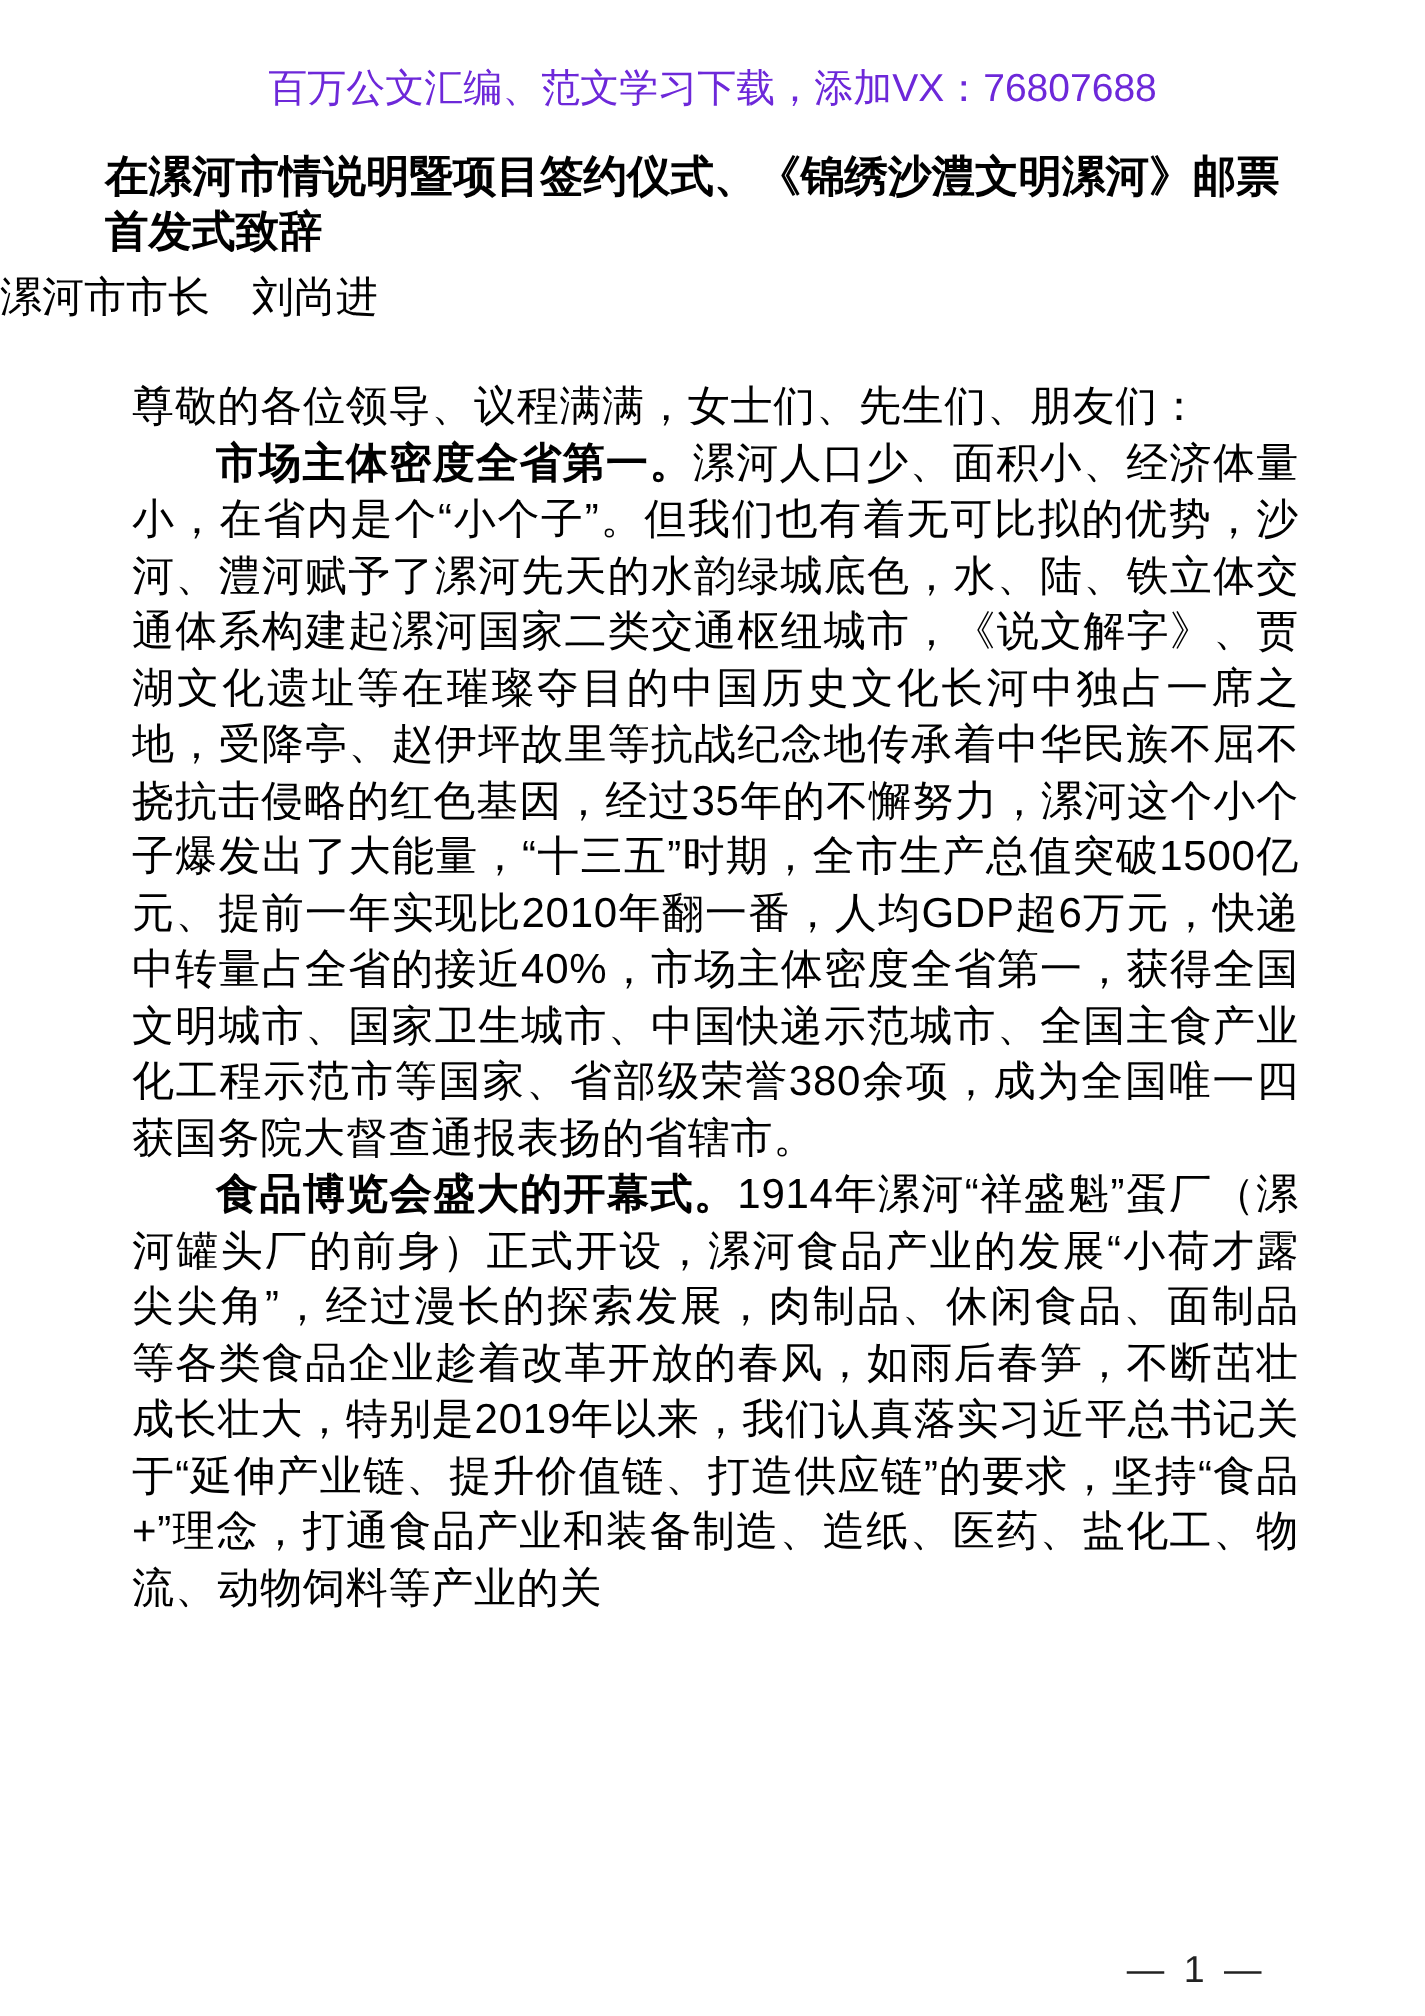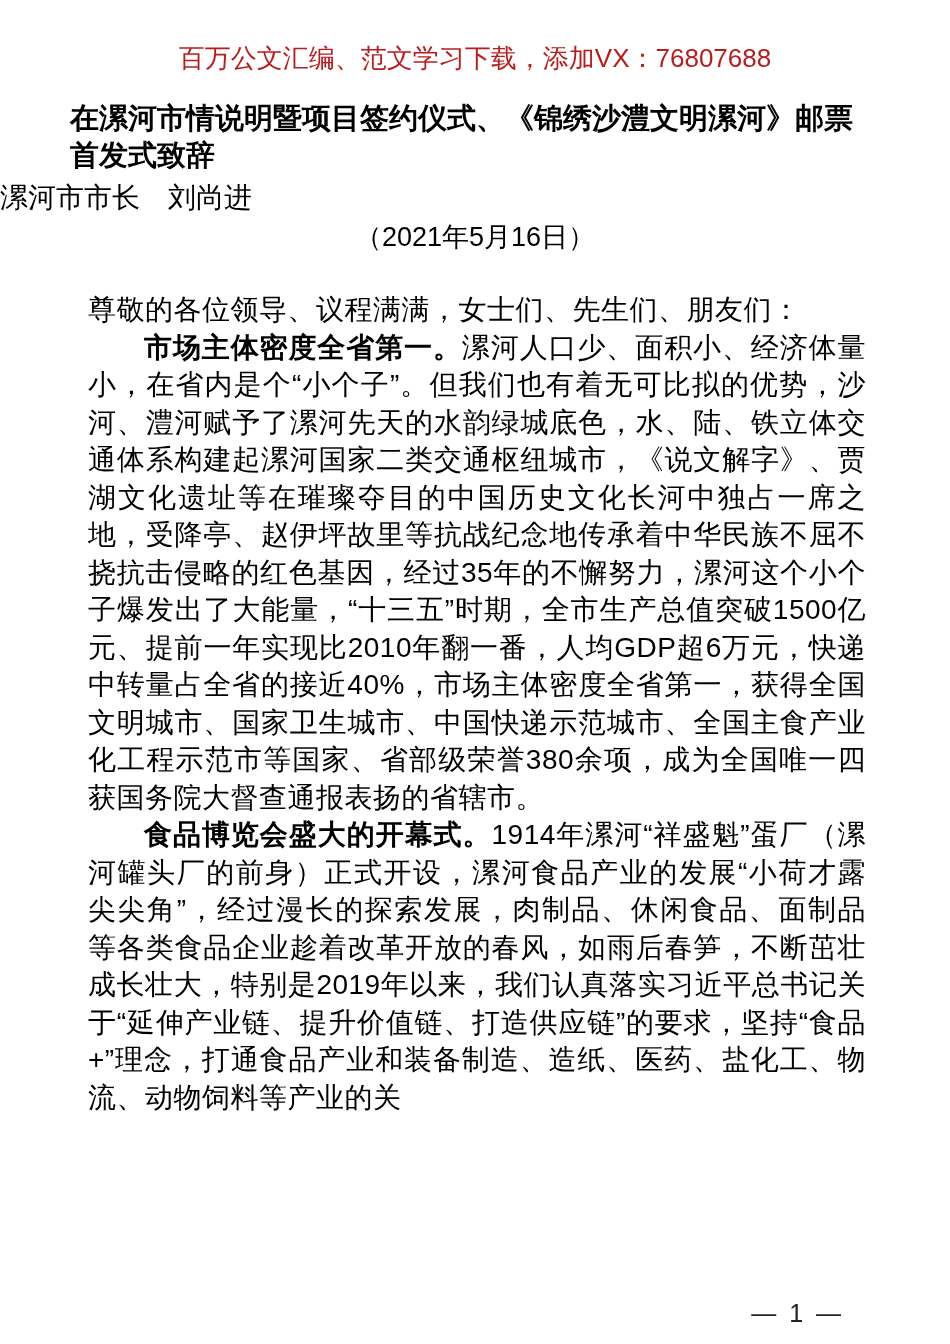--- a/index.html
+++ b/index.html
@@ -15,21 +15,21 @@
     background: #ffffff;
     overflow: hidden;
     font-family: "Liberation Sans", sans-serif;
     color: #000000;
   }
   .watermark {
     padding-top: 42px;
     text-align: center;
     font-size: 26px;
     line-height: 32px;
-    color: #b91c1c;
+    color: #6d28d9;
   }
   .doc-title {
     margin: 26px 70px 0 70px;
     font-size: 29px;
     line-height: 37px;
     font-weight: bold;
   }
   .doc-author {
     margin-top: 5px;
     text-align: left;
@@ -74,21 +74,20 @@
 <body>
 
 <div class="page">
 
   <div class="watermark">百万公文汇编、范文学习下载，添加VX：76807688</div>
 
   <div class="doc-title">在漯河市情说明暨项目签约仪式、《锦绣沙澧文明漯河》邮票首发式致辞</div>
 
   <div class="doc-author">漯河市市长　刘尚进</div>
 
-  <div class="doc-date">（2021年5月16日）</div>
 
   <div class="doc-body">
 
     <p class="no-indent">
       <span>尊敬的各位领导、议程满满，女士们、先生们、朋友们：</span>
     </p>
 
 
 
 

